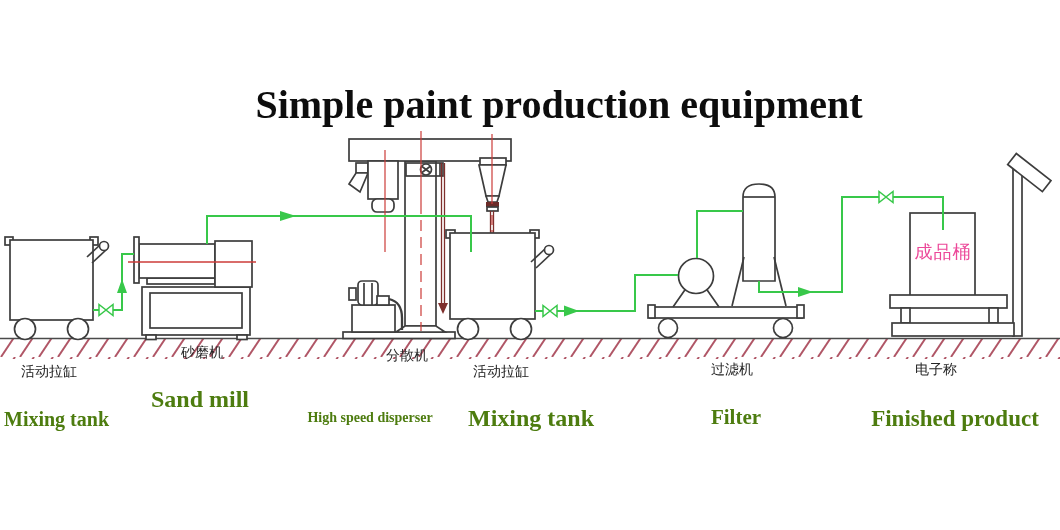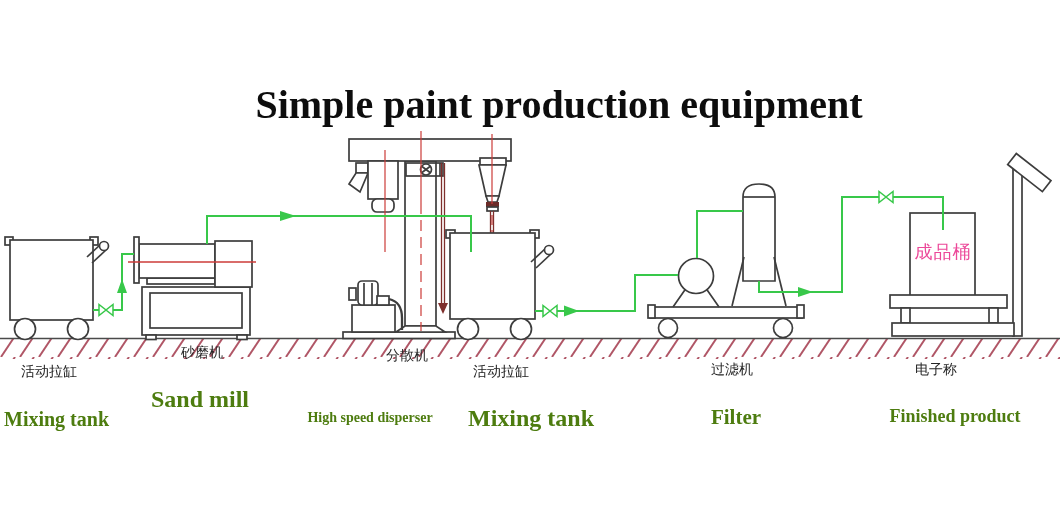--- a/index.html
+++ b/index.html
@@ -193,15 +193,15 @@
   <div class="label cn" style="left:367px;top:347px;width:80px;">分散机</div>
   <div class="label cn" style="left:461px;top:363px;width:80px;">活动拉缸</div>
   <div class="label cn" style="left:692px;top:361px;width:80px;">过滤机</div>
   <div class="label cn" style="left:896px;top:361px;width:80px;">电子称</div>
 
   <div class="label en" style="left:4px;top:408px;width:100px;font-size:20px;">Mixing tank</div>
   <div class="label en" style="left:150px;top:386px;width:100px;font-size:24px;text-align:center;">Sand mill</div>
   <div class="label en" style="left:281px;top:410px;width:178px;font-size:14px;">High speed disperser</div>
   <div class="label en" style="left:466px;top:405px;width:130px;font-size:24px;">Mixing tank</div>
   <div class="label en" style="left:697px;top:405px;width:78px;font-size:21px;">Filter</div>
-  <div class="label en" style="left:868px;top:406px;width:174px;font-size:18px;">Finished product</div>
+  <div class="label en" style="left:868px;top:406px;width:174px;font-size:23px;">Finished product</div>
 
 </div>
 
 </body></html>

